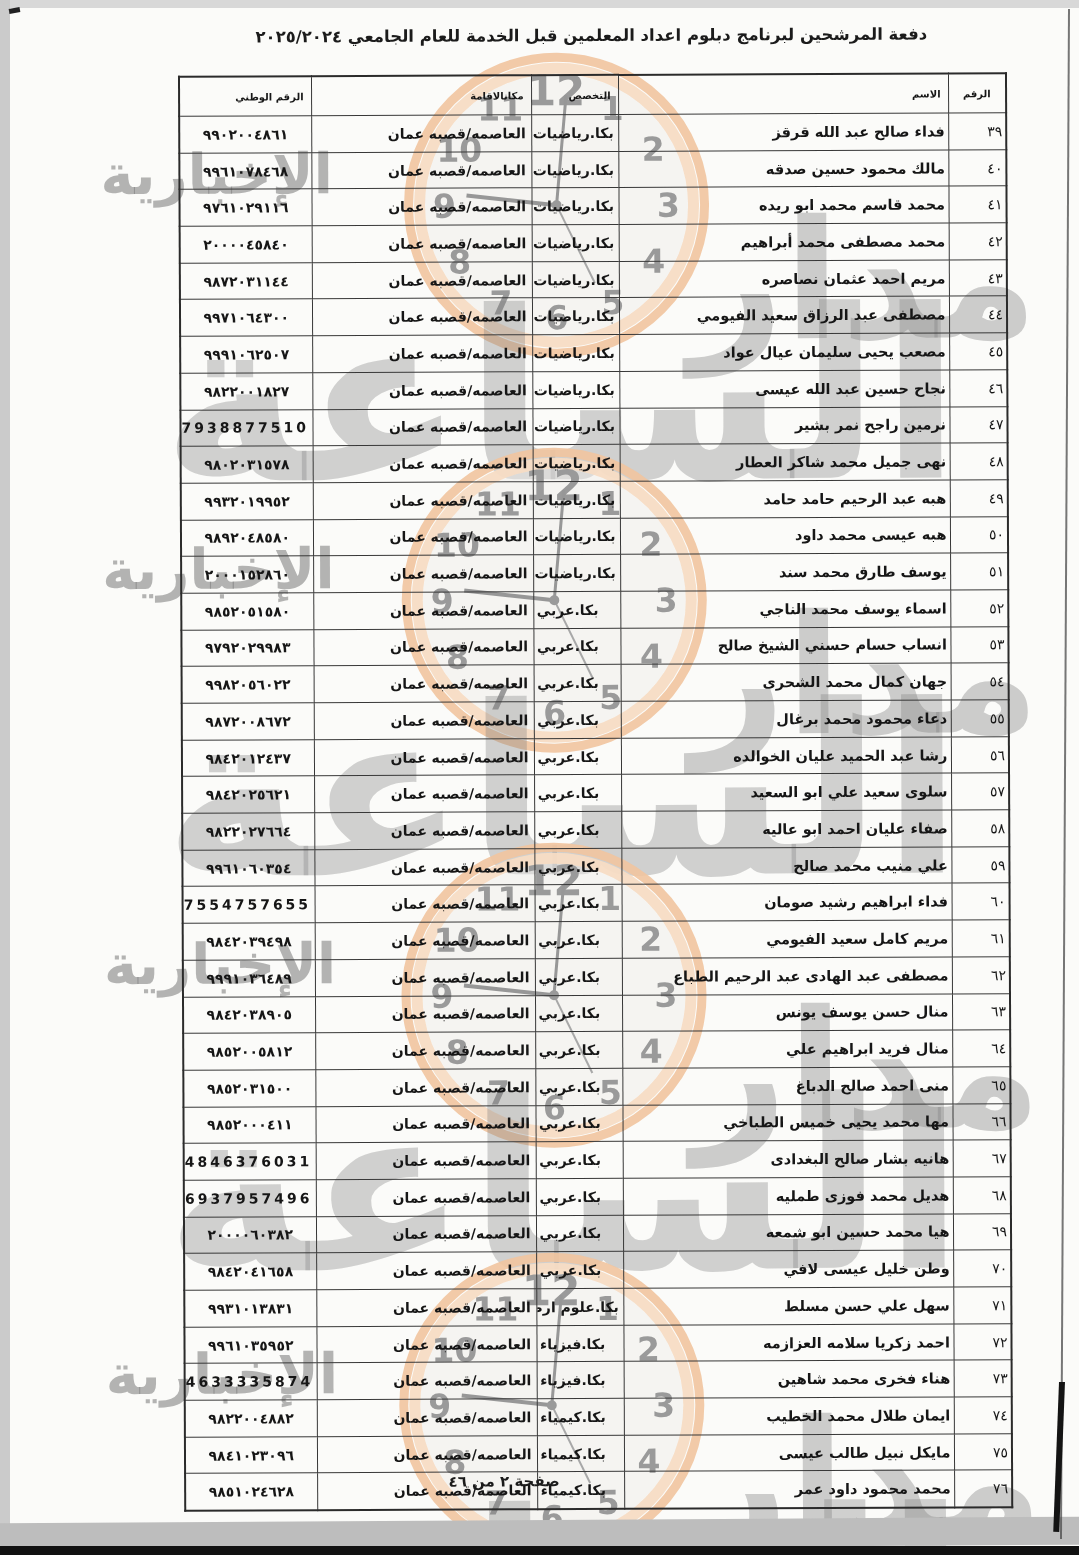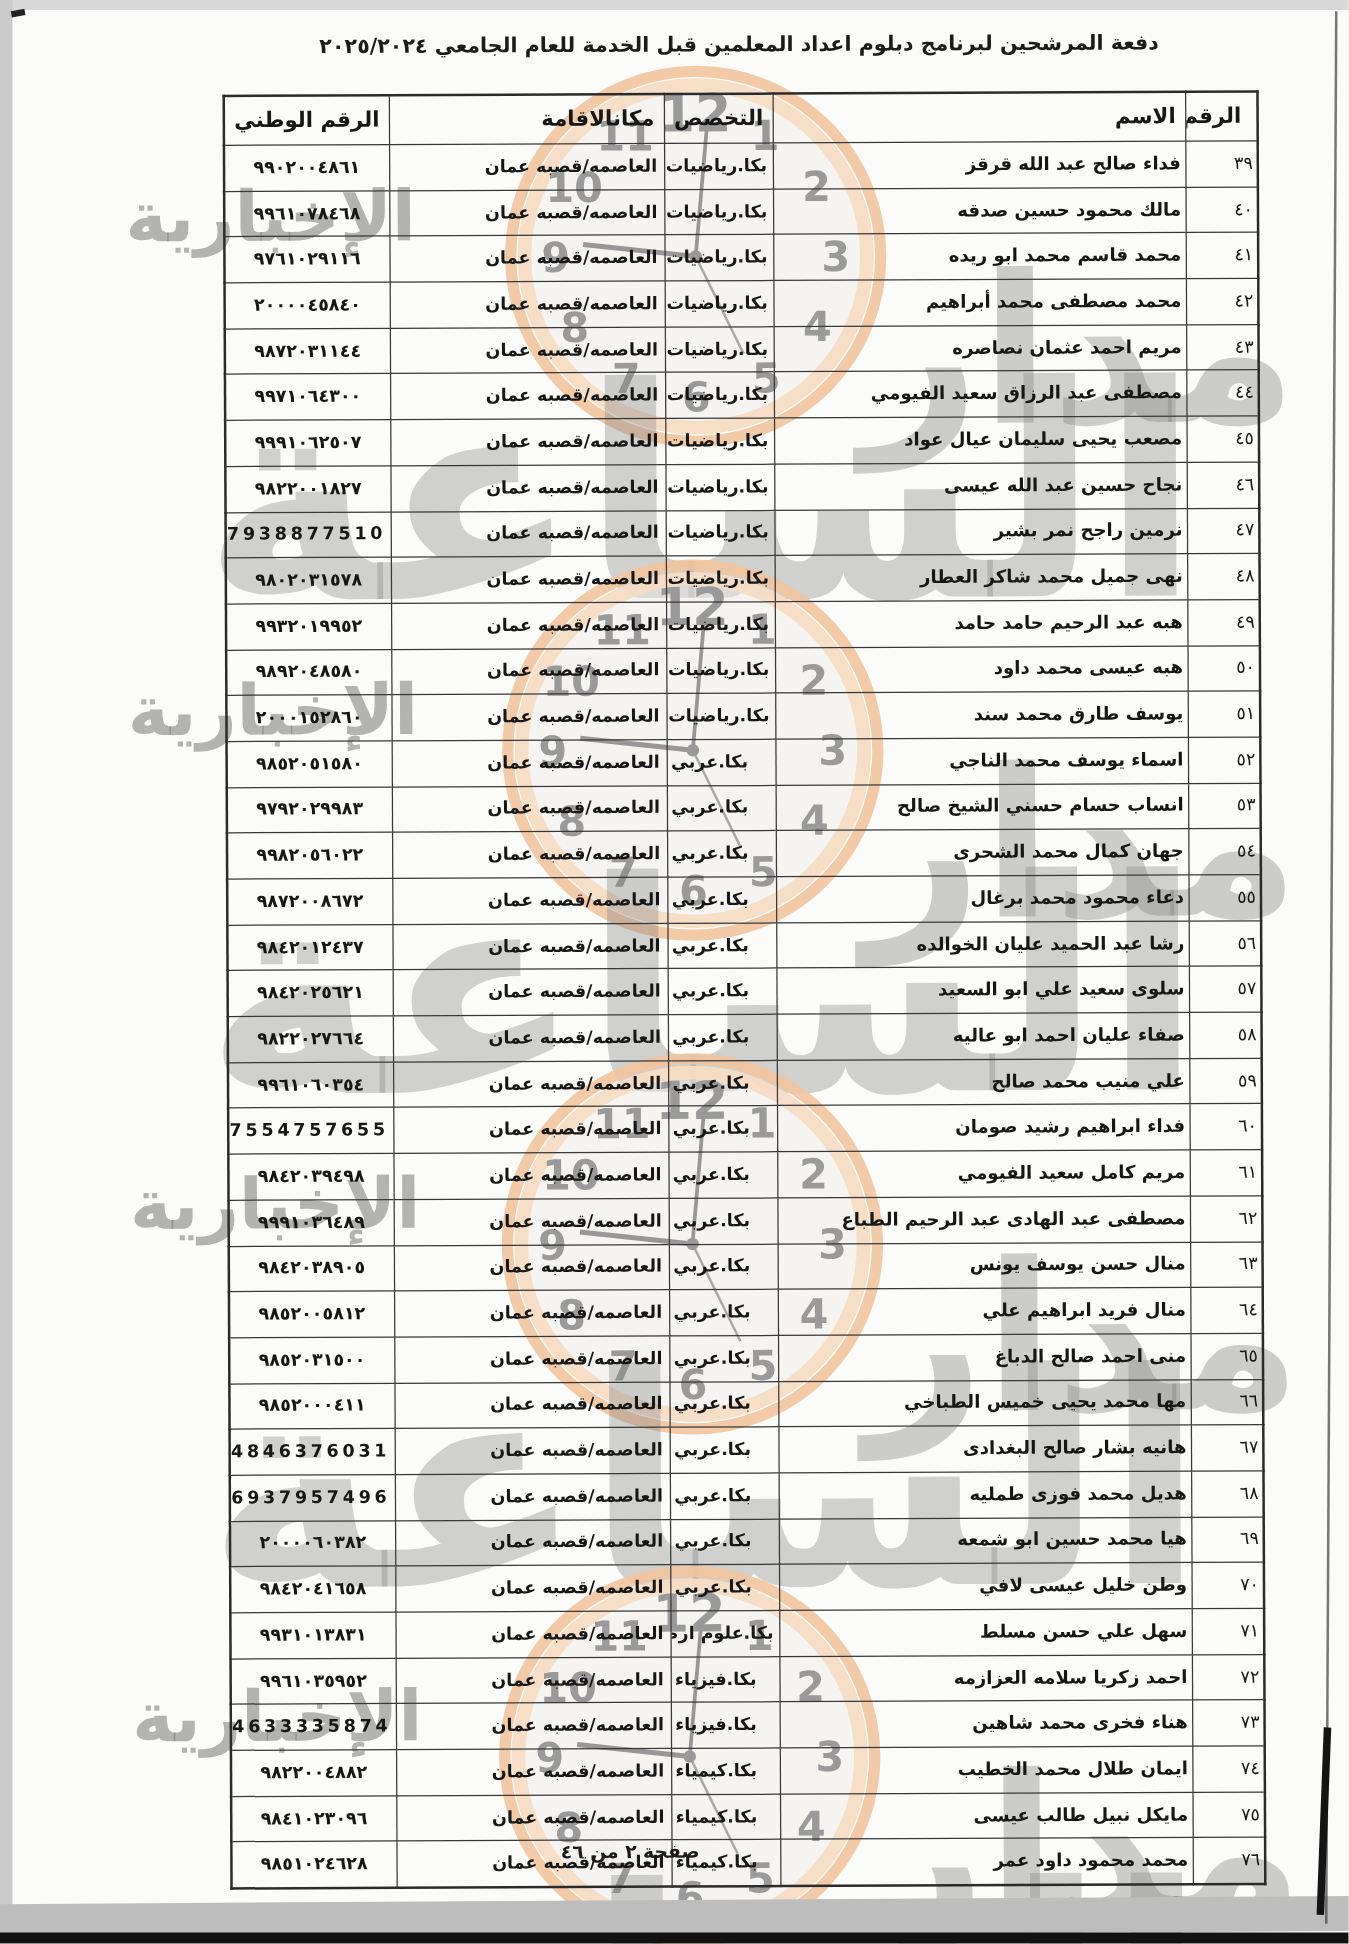--- a/index.html
+++ b/index.html
@@ -38,21 +38,21 @@
   table.data-table{
     position:absolute;left:178px;top:74px;width:827px;z-index:2;
     direction:rtl;border-collapse:collapse;table-layout:fixed;
     background:transparent;
   }
   .data-table th,.data-table td{
     border:1px solid #383838;background:transparent;
     font-size:14px;color:#161616;overflow:hidden;white-space:nowrap;
   }
   .data-table{border:2px solid #2b2b2b;}
-  .data-table th{height:38px;font-weight:bold;font-size:17px;text-align:right;padding:0 7px 0 2px;}
+  .data-table th{height:38px;font-weight:bold;font-size:10px;text-align:right;padding:0 7px 0 2px;}
   .data-table td{height:35.7px;padding:0 3px;}
   td.c-num{text-align:right;font-weight:normal;}
   td.c-name{text-align:right;font-weight:bold;font-size:14.5px;}
   td.c-spec{text-align:left;padding-right:4px;font-weight:bold;}
   td.c-res{text-align:right;padding-right:5px;font-weight:bold;}
   td.c-nid{text-align:center;font-weight:bold;letter-spacing:3px;}
   th.h-num{text-align:center;padding:0 12px;}
 
   .page-footer{
     position:absolute;left:178px;top:1472px;width:640px;z-index:2;

